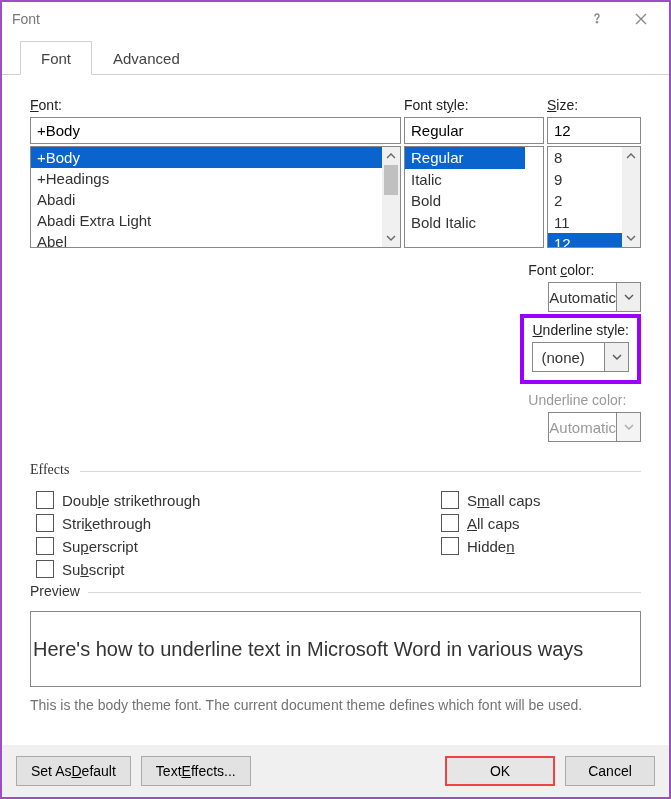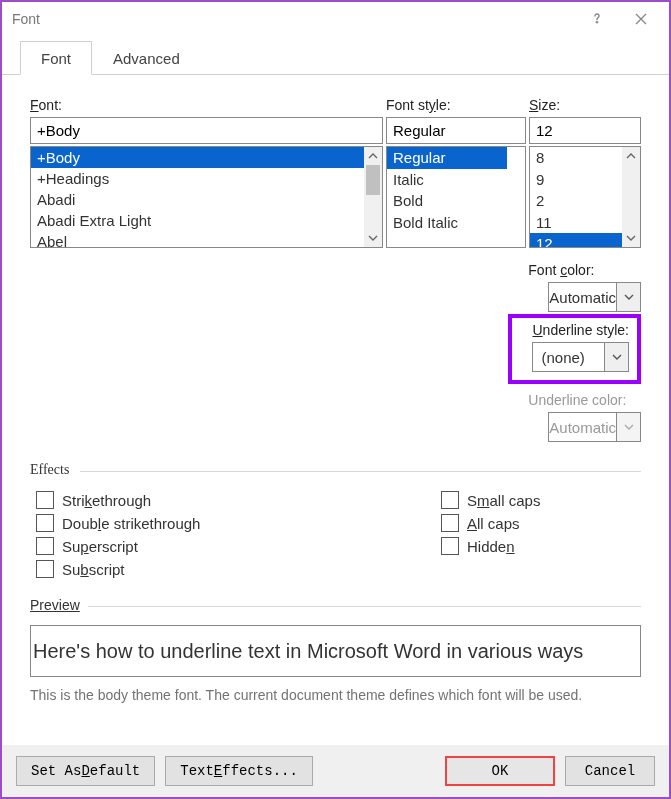--- a/index.html
+++ b/index.html
@@ -51,21 +51,21 @@
   }
   .tab.active {
     border: 1px solid #d0d0d0;
     border-bottom: 1px solid #fff;
     background: #fff;
   }
   .content { padding: 22px 28px 0 28px; flex: 1; }
   .row1 { display: flex; gap: 3px; }
   .font-col { flex: 1; }
   .style-col { width: 140px; }
-  .size-col { width: 112px; }
+  .size-col { width: 94px; }
   .lbl { font-size: 14px; color: #222; margin-bottom: 4px; }
   .u { text-decoration: underline; }
   .textinput {
     width: 100%;
     border: 1px solid #888;
     padding: 4px 6px;
     font-size: 15px;
     font-family: inherit;
     height: 27px;
   }
@@ -123,21 +123,21 @@
   .combo .btn {
     width: 24px; height: 100%;
     border-left: 1px solid #888;
     background: #efefef;
     display: flex; align-items: center; justify-content: center;
   }
   .combo.disabled { color: #999; }
   .combo.disabled .btn { background: #f4f4f4; }
   .col-us-wrap {
     border: 4px solid #9b00ff;
-    padding: 4px 8px 8px 20px;
+    padding: 4px 8px 8px 8px;
     margin-top: -6px;
     position: relative;
     margin-left: 20px;
   }
   .effects-hdr {
     margin-top: 20px;
     font-size: 14px;
     color: #333;
     position: relative;
     font-family: Liberation Serif, serif;
@@ -159,35 +159,33 @@
     display: flex; align-items: center;
     margin: 5px 0;
     font-size: 15px;
   }
   .cb .box {
     width: 18px; height: 18px;
     border: 1px solid #555;
     margin-right: 8px;
   }
   .preview-hdr {
-    margin-top: 14px;
     font-size: 14px;
     position: relative;
-    text-decoration: underline;
   }
   .preview-hdr::after {
     content: "";
     position: absolute;
     left: 58px; right: 0; top: 9px;
     height: 1px;
     background: #d8d8d8;
   }
   .preview-box {
     border: 1px solid #888;
-    height: 52px;
+    height: 76px;
     margin-top: 12px;
     display: flex; align-items: center;
     padding: 0 2px;
     overflow: hidden;
   }
   .preview-box .sample {
     font-size: 20px;
     white-space: nowrap;
   }
   .preview-desc {
@@ -202,21 +200,21 @@
     padding: 0 14px;
     gap: 10px;
   }
   .bottombar .spacer { flex: 1; }
   .winbutton {
     height: 30px;
     padding: 0 14px;
     border: 1px solid #aaa;
     background: #e2e2e2;
     font-size: 14px;
-    font-family: Liberation Mono, monospace;
+    font-family: Liberation Sans, sans-serif;
     display: flex; align-items: center; justify-content: center;
     cursor: default;
     min-width: 90px;
   }
   .winbutton.primary { border: 2px solid #ef4444; background: #e6e6e6; min-width: 110px; }
   svg { display: block; }
   .disabled-label { color: #999; }
 </style>
 </head>
 <body>
@@ -351,29 +349,29 @@
             </span>
         </div>
       </div>
     </div>
 
     <div class="effects-hdr">Effects</div>
     <div class="effects">
       <div class="colL">
         <div class="cb">
             <span class="box"></span>
+            <span>Doub</span>
+            <span class="u">l</span>
+            <span>e strikethrough</span>
+          </div>
+        <div class="cb">
+            <span class="box"></span>
             <span>Stri</span>
             <span class="u">k</span>
             <span>ethrough</span>
-          </div>
-        <div class="cb">
-            <span class="box"></span>
-            <span>Doub</span>
-            <span class="u">l</span>
-            <span>e strikethrough</span>
           </div>
         <div class="cb">
             <span class="box"></span>
             <span>Su</span>
             <span class="u">p</span>
             <span>erscript</span>
           </div>
         <div class="cb">
             <span class="box"></span>
             <span>Su</span>

